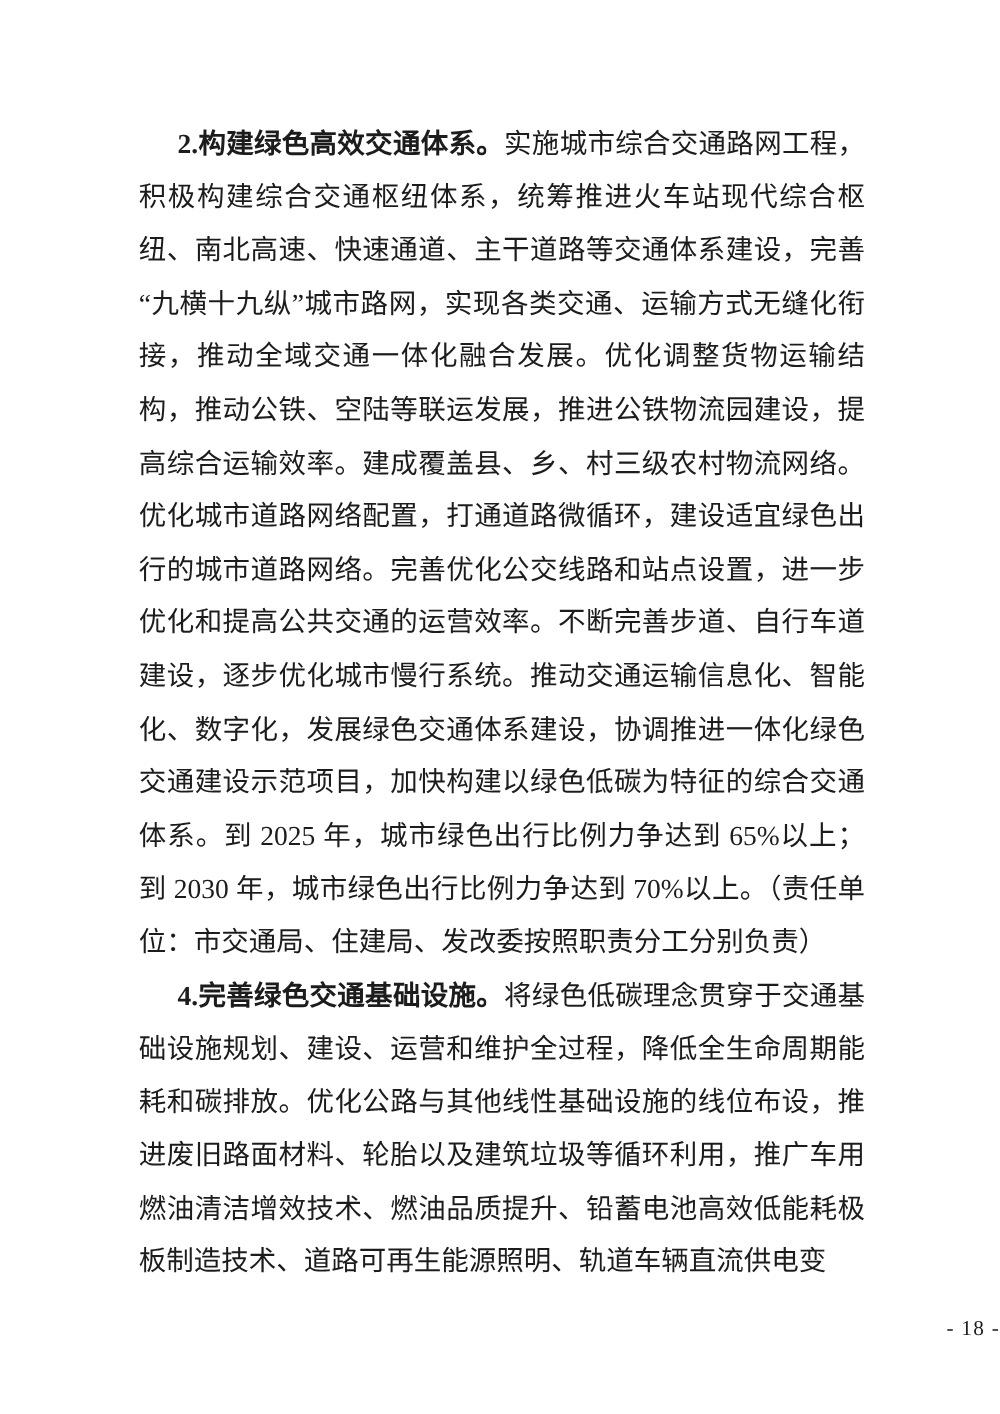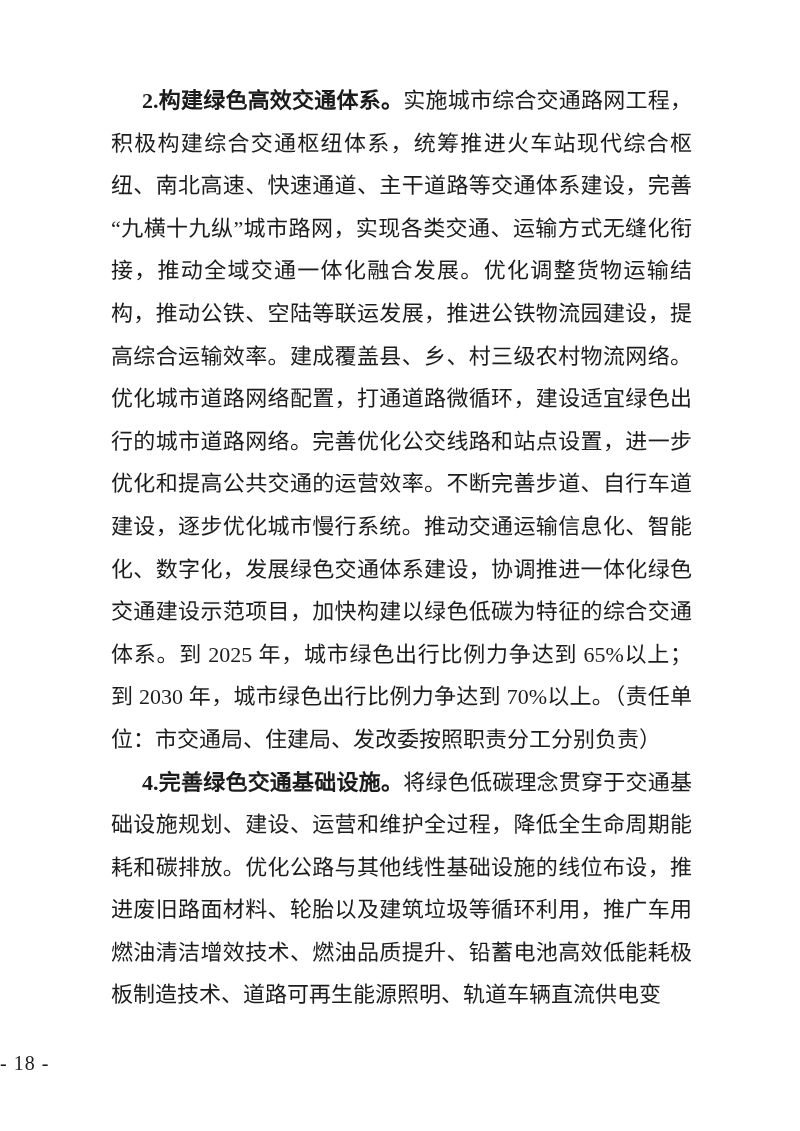--- a/index.html
+++ b/index.html
@@ -12,42 +12,42 @@
     width: 800px;
     height: 1131px;
     background: #ffffff;
     overflow: hidden;
     font-family: "Liberation Serif", "DejaVu Serif", serif;
     color: #1c1c1c;
   }
   .content {
     position: absolute;
     left: 111px;
-    top: 80px;
+    top: 94px;
     width: 581px;
     font-size: 22px;
     line-height: 42.6px;
     text-align: justify;
     text-justify: inter-character;
   }
   .para {
     margin: 0;
     padding: 0;
     text-indent: 31px;
   }
   .para-heading {
     font-weight: 700;
   }
   .footer {
     position: absolute;
     left: 0;
     top: 1050px;
     width: 100%;
-    text-align: left;
-    font-size: 20px;
+    text-align: right;
+    font-size: 17px;
     line-height: 26px;
     color: #1c1c1c;
     letter-spacing: 1px;
   }
 </style>
 </head>
 <body>
 
 <div class="page">
 

